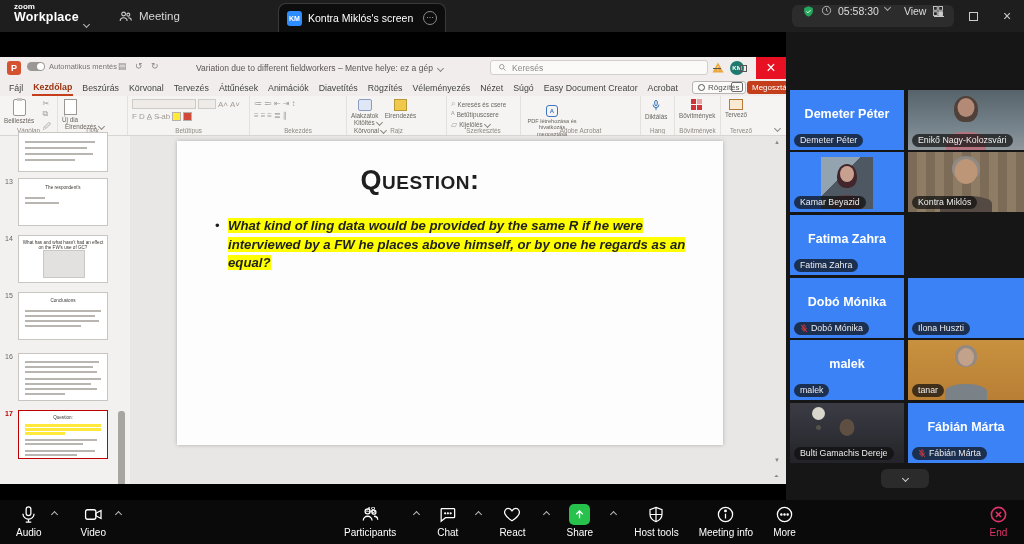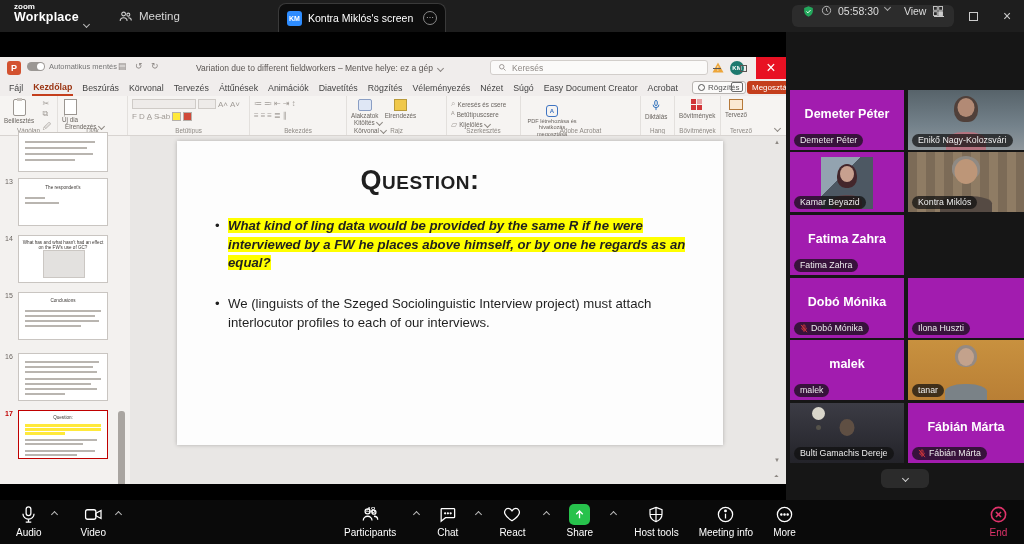--- a/index.html
+++ b/index.html
@@ -120,21 +120,21 @@
   .bullets { position:absolute; left:38px; top:76px; width:486px; list-style:none; }
   .bullets li { position:relative; padding-left:13px; font-size:13.2px; line-height:1.42; color:#1f1f1f;
                 margin-bottom:22px; }
   .bullets li::before { content:"•"; position:absolute; left:0; top:0; }
   .hl { background:#ffff00; font-weight:bold; font-style:italic; }
   .vscroll { position:absolute; right:3px; top:3px; width:10px; height:358px; color:#8d8883; font-size:6px; }
   .vscroll span { position:absolute; left:1px; }
 
   
   .people { position:absolute; left:786px; top:32px; width:238px; height:468px; background:#161616; }
-  .tile { position:absolute; width:114px; height:60px; background:#a21caf; overflow:hidden; }
+  .tile { position:absolute; width:114px; height:60px; background:#3b82f6; overflow:hidden; }
   .tile.c2 { left:122px; width:116px; }
   .tile.active { outline:2px solid #1fd05f; outline-offset:-2px; }
   .bigname { position:absolute; top:17px; left:0; width:100%; text-align:center; font-size:12.5px;
              font-weight:bold; color:#fff; white-space:nowrap; }
   .pill { position:absolute; left:4px; bottom:3px; background:rgba(15,15,15,.72); color:#ececec;
           font-size:8.8px; padding:1px 6px 2px; border-radius:8px; display:flex; gap:3px; align-items:center;
           white-space:nowrap; z-index:3; max-width:108px; overflow:hidden; }
   .hair,.head,.torso { position:absolute; left:50%; transform:translateX(-50%); }
   .hair { border-radius:50% 50% 42% 42%; }
   .head { border-radius:50%; }
@@ -524,21 +524,20 @@
           <div class="tl" style="left:6px; top:43px; width:52px"></div>
         </div>
         <div class="thumb-scroll"></div>
       </div>
 
       <div class="canvas">
         <div class="slide">
           <div class="slide-title">Question:</div>
           <ul class="bullets">
             <li><span class="hl">What kind of ling data would be provided by the same R if he were interviewed by a FW he places above himself, or by one he regards as an equal?</span></li>
-            <li><span>We (linguists of the Szeged Sociolinguistic Interview project) must attach interlocutor profiles to each of our interviews.</span></li>
           </ul>
         </div>
         <div class="vscroll">
           <span style="top:0">▲</span>
           <span style="top:318px">▼</span>
           <span style="top:334px">⏶</span>
 
         </div>
       </div>
 

